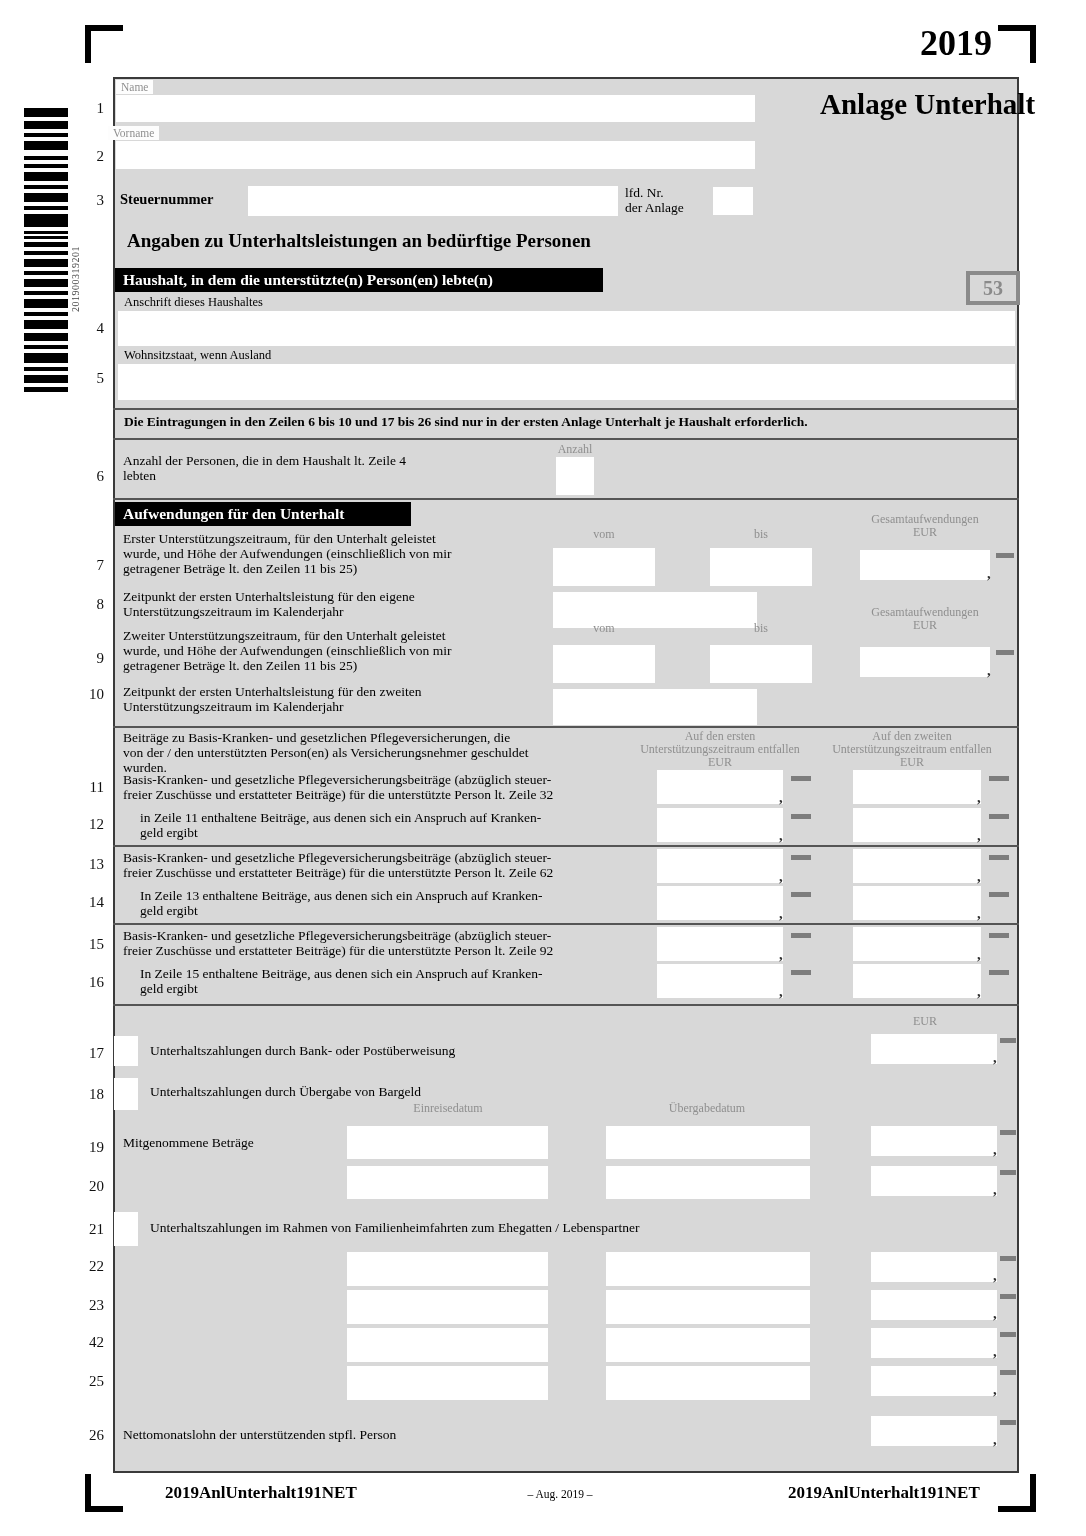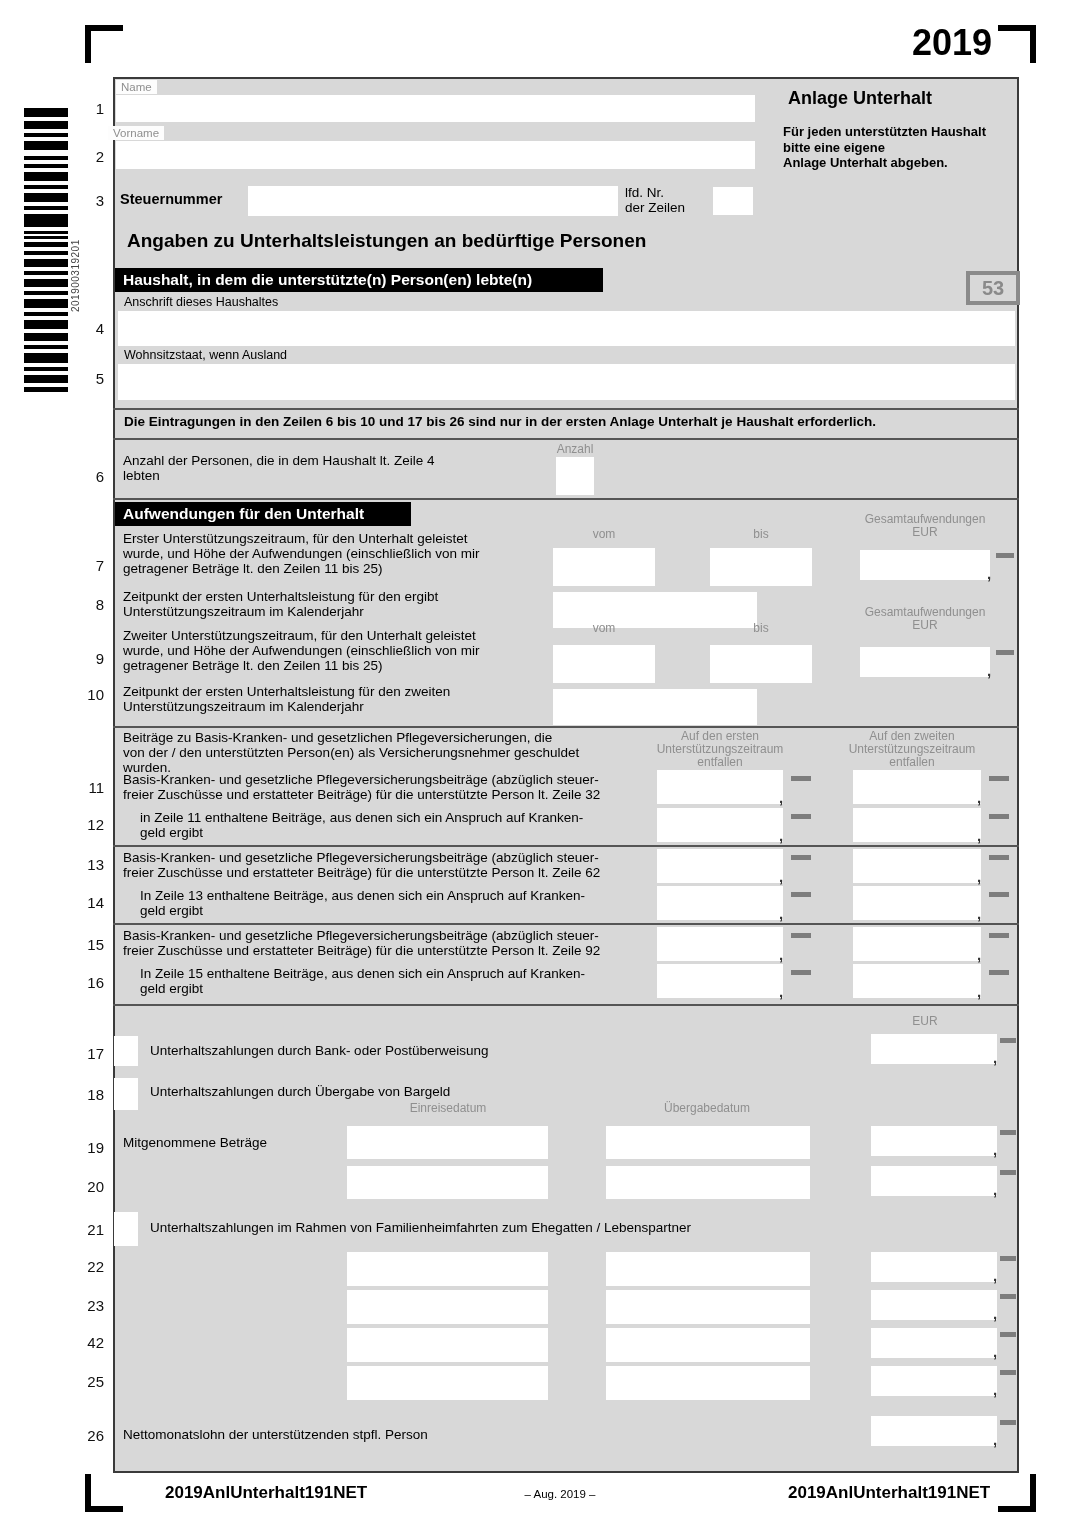--- a/index.html
+++ b/index.html
@@ -1,17 +1,17 @@
 <!DOCTYPE html>
 <html><head>
 <meta charset="utf-8">
 <style>
   html,body{margin:0;padding:0;background:#fff;}
   .page{position:relative;width:1086px;height:1536px;background:#fff;overflow:hidden;
-        font-family:Liberation Sans, sans-serif;color:#000;}
+        font-family:Liberation Serif, serif;color:#000;}
   .abs{position:absolute;}
   
   .formbg{position:absolute;left:113px;top:77px;width:906px;height:1396px;
           background:#d8d8d8;border:2px solid #3a3a3a;box-sizing:border-box;}
   
   .mark{position:absolute;background:#000;}
   
   .ln{position:absolute;left:72px;width:32px;text-align:right;font-size:15px;color:#111;}
   
   .bar{position:absolute;background:#000;color:#fff;font-weight:bold;font-size:15.5px;
@@ -119,27 +119,24 @@
   <span class="ln" style="top:1373px">25</span>
   <span class="ln" style="top:1427px">26</span>
 
   <div class="tab" style="left:116px;top:80px">Name</div>
   <div class="wb" style="left:116px;top:95px;width:639px;height:27px"></div>
   <div class="tab" style="left:108px;top:126px">Vorname</div>
   <div class="wb" style="left:116px;top:141px;width:639px;height:28px"></div>
   <div class="lt b" style="left:120px;top:192px;font-size:14.5px">Steuernummer</div>
   <div class="wb" style="left:248px;top:186px;width:370px;height:30px"></div>
   <div class="lt" style="left:625px;top:185px">lfd. Nr.
-der Zeilen</div>
+der Anlage</div>
   <div class="wb" style="left:713px;top:187px;width:40px;height:28px"></div>
 
-  <div class="abs b" style="left:788px;top:88px;font-size:18px">Anlage Unterhalt</div>
-  <div class="lt b" style="left:783px;top:124px;font-size:13px;line-height:15.5px">Für jeden unterstützten Haushalt
-bitte eine eigene
-Anlage Unterhalt abgeben.</div>
+  <div class="abs b" style="left:820px;top:88px;font-size:29px">Anlage Unterhalt</div>
 
   <div class="abs b" style="left:127px;top:230px;font-size:19px">Angaben zu Unterhaltsleistungen an bedürftige Personen</div>
 
   <div class="bar" style="left:115px;top:268px;width:488px">Haushalt, in dem die unterstützte(n) Person(en) lebte(n)</div>
   <div class="code">53</div>
   <div class="lt" style="left:124px;top:295px;font-size:12.5px">Anschrift dieses Haushaltes</div>
   <div class="wb" style="left:118px;top:311px;width:897px;height:35px"></div>
   <div class="lt" style="left:124px;top:348px;font-size:12.5px">Wohnsitzstaat, wenn Ausland</div>
   <div class="wb" style="left:118px;top:364px;width:897px;height:36px"></div>
 
@@ -161,21 +158,21 @@
 
   <div class="lt" style="left:123px;top:531px">Erster Unterstützungszeitraum, für den Unterhalt geleistet
 wurde, und Höhe der Aufwendungen (einschließlich von mir
 getragener Beträge lt. den Zeilen 11 bis 25)</div>
   <div class="wb" style="left:553px;top:548px;width:102px;height:38px"></div>
   <div class="wb" style="left:710px;top:548px;width:102px;height:38px"></div>
   <div class="wb" style="left:860px;top:550px;width:130px;height:30px"></div>
   <div class="cm" style="left:987px;top:565px"></div>
   <div class="dh" style="left:996px;top:553px;width:18px"></div>
 
-  <div class="lt" style="left:123px;top:589px">Zeitpunkt der ersten Unterhaltsleistung für den ergibt
+  <div class="lt" style="left:123px;top:589px">Zeitpunkt der ersten Unterhaltsleistung für den eigene
 Unterstützungszeitraum im Kalenderjahr</div>
   <div class="wb" style="left:553px;top:592px;width:204px;height:36px"></div>
   <div class="gl" style="left:850px;top:606px;width:150px">Gesamtaufwendungen
 EUR</div>
   <div class="gl" style="left:574px;top:622px;width:60px">vom</div>
   <div class="gl" style="left:731px;top:622px;width:60px">bis</div>
 
   <div class="lt" style="left:123px;top:628px">Zweiter Unterstützungszeitraum, für den Unterhalt geleistet
 wurde, und Höhe der Aufwendungen (einschließlich von mir
 getragener Beträge lt. den Zeilen 11 bis 25)</div>

